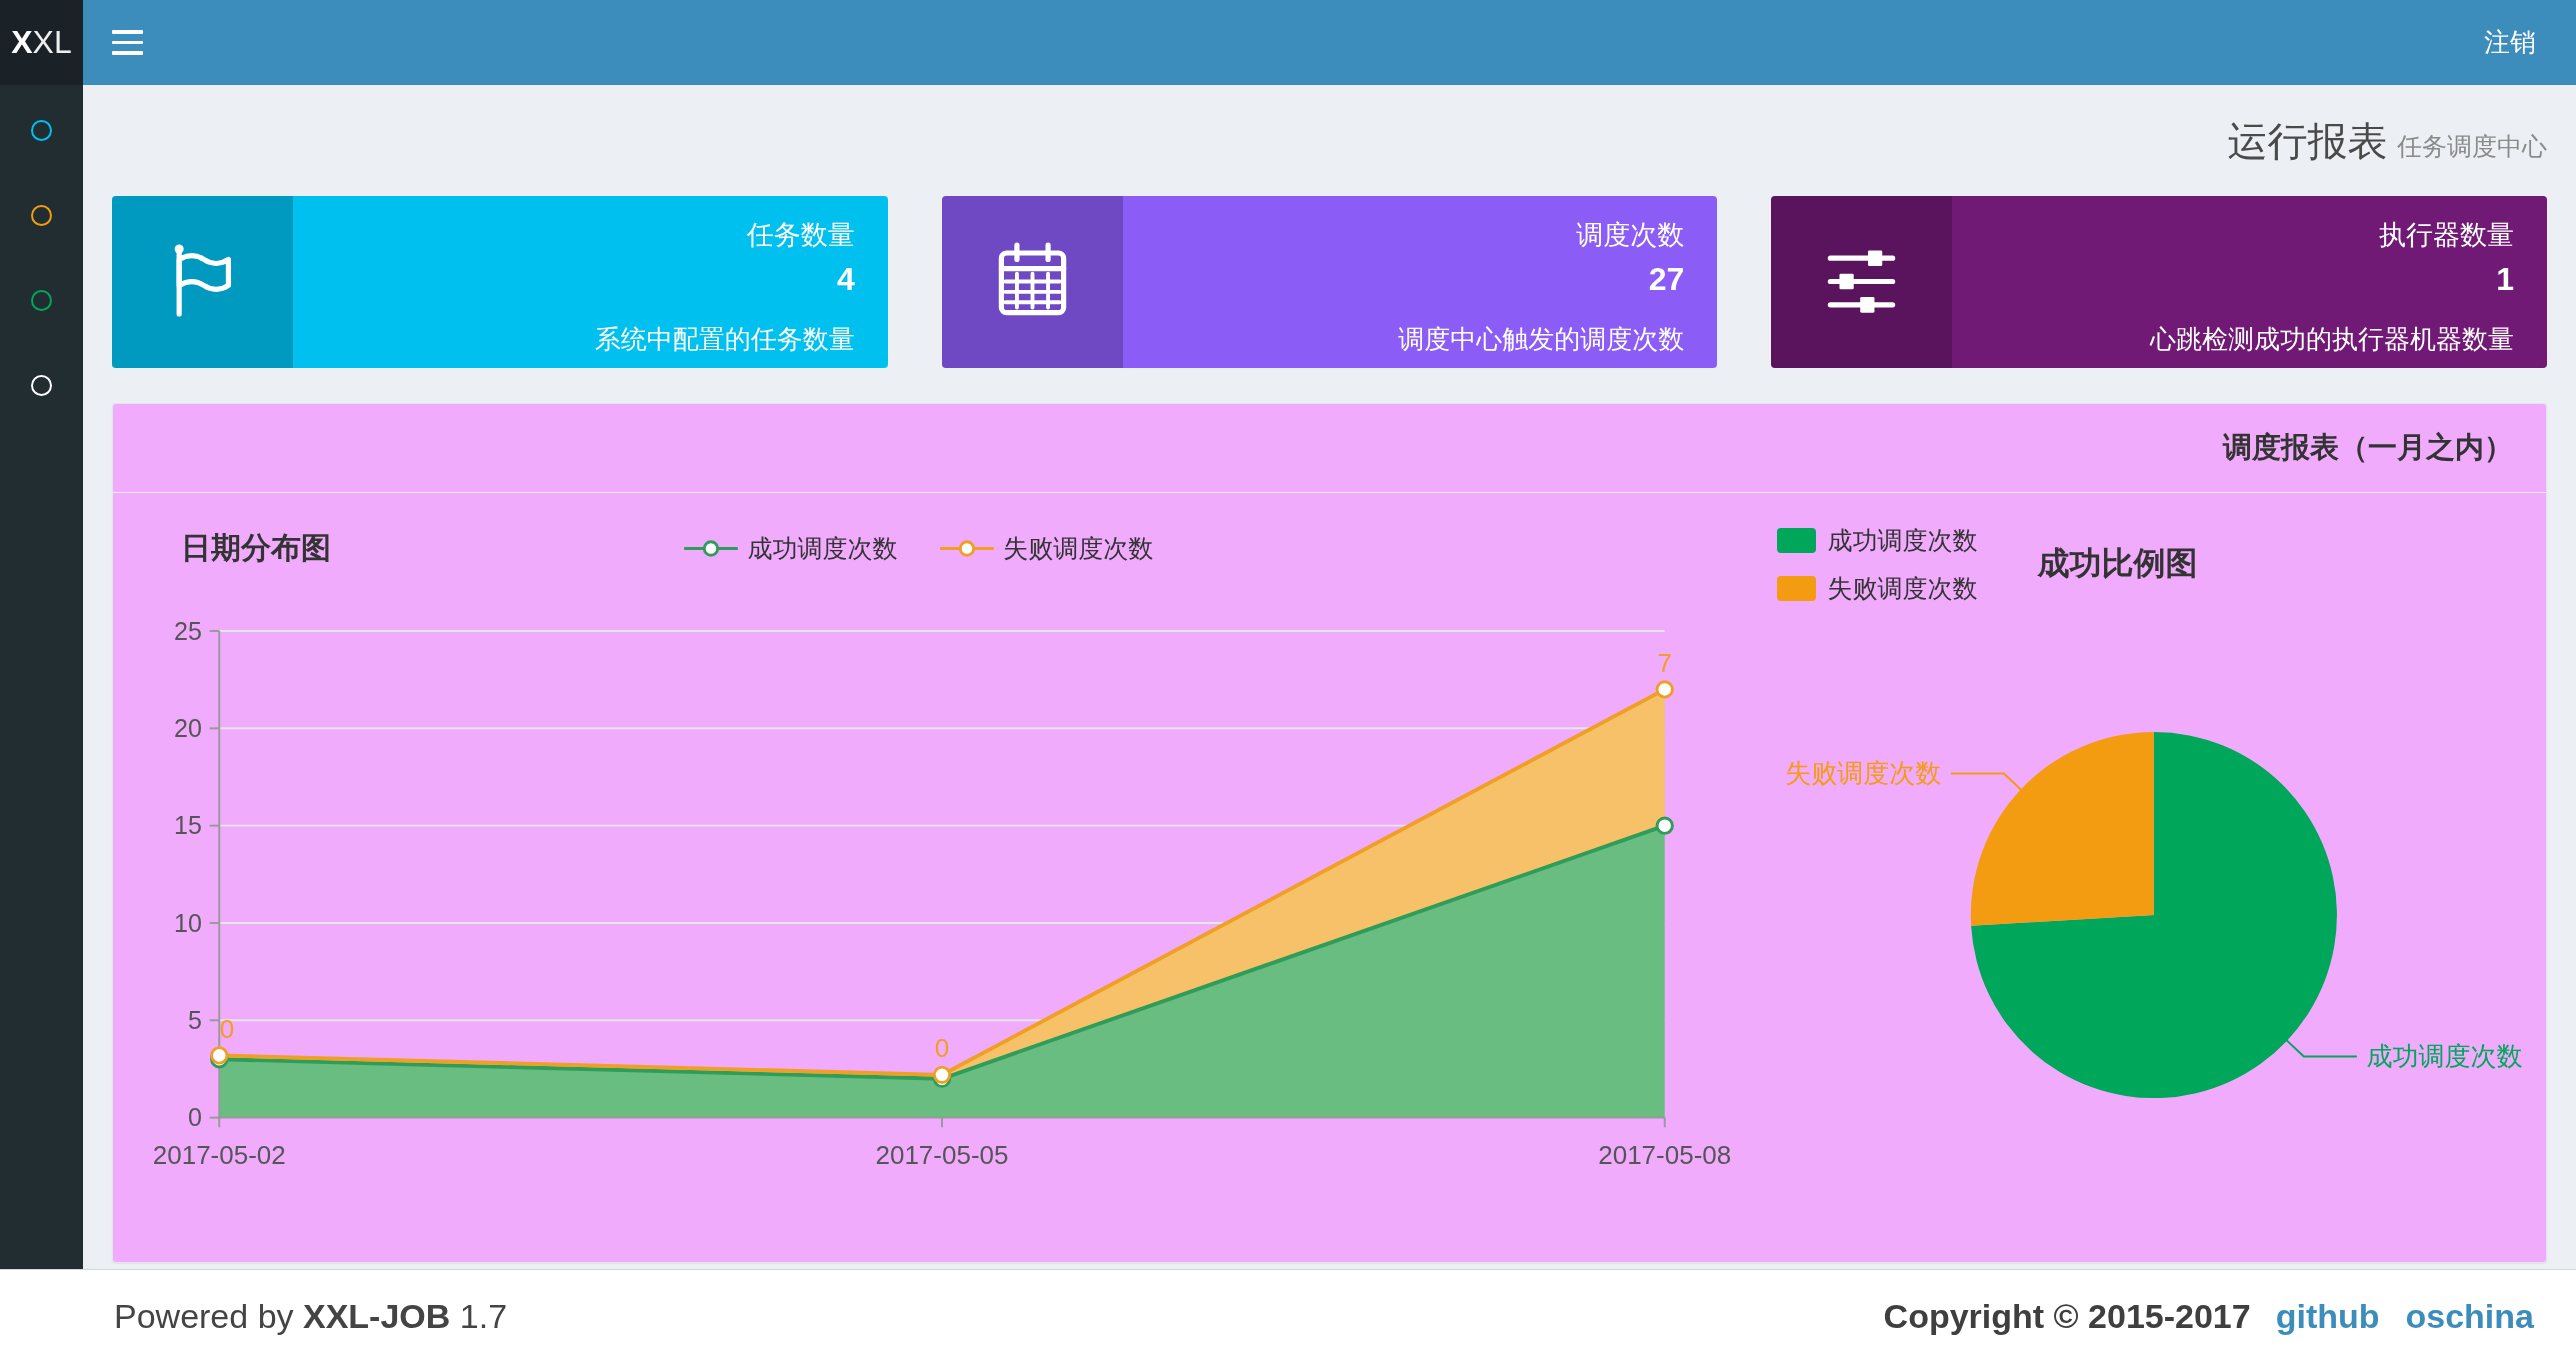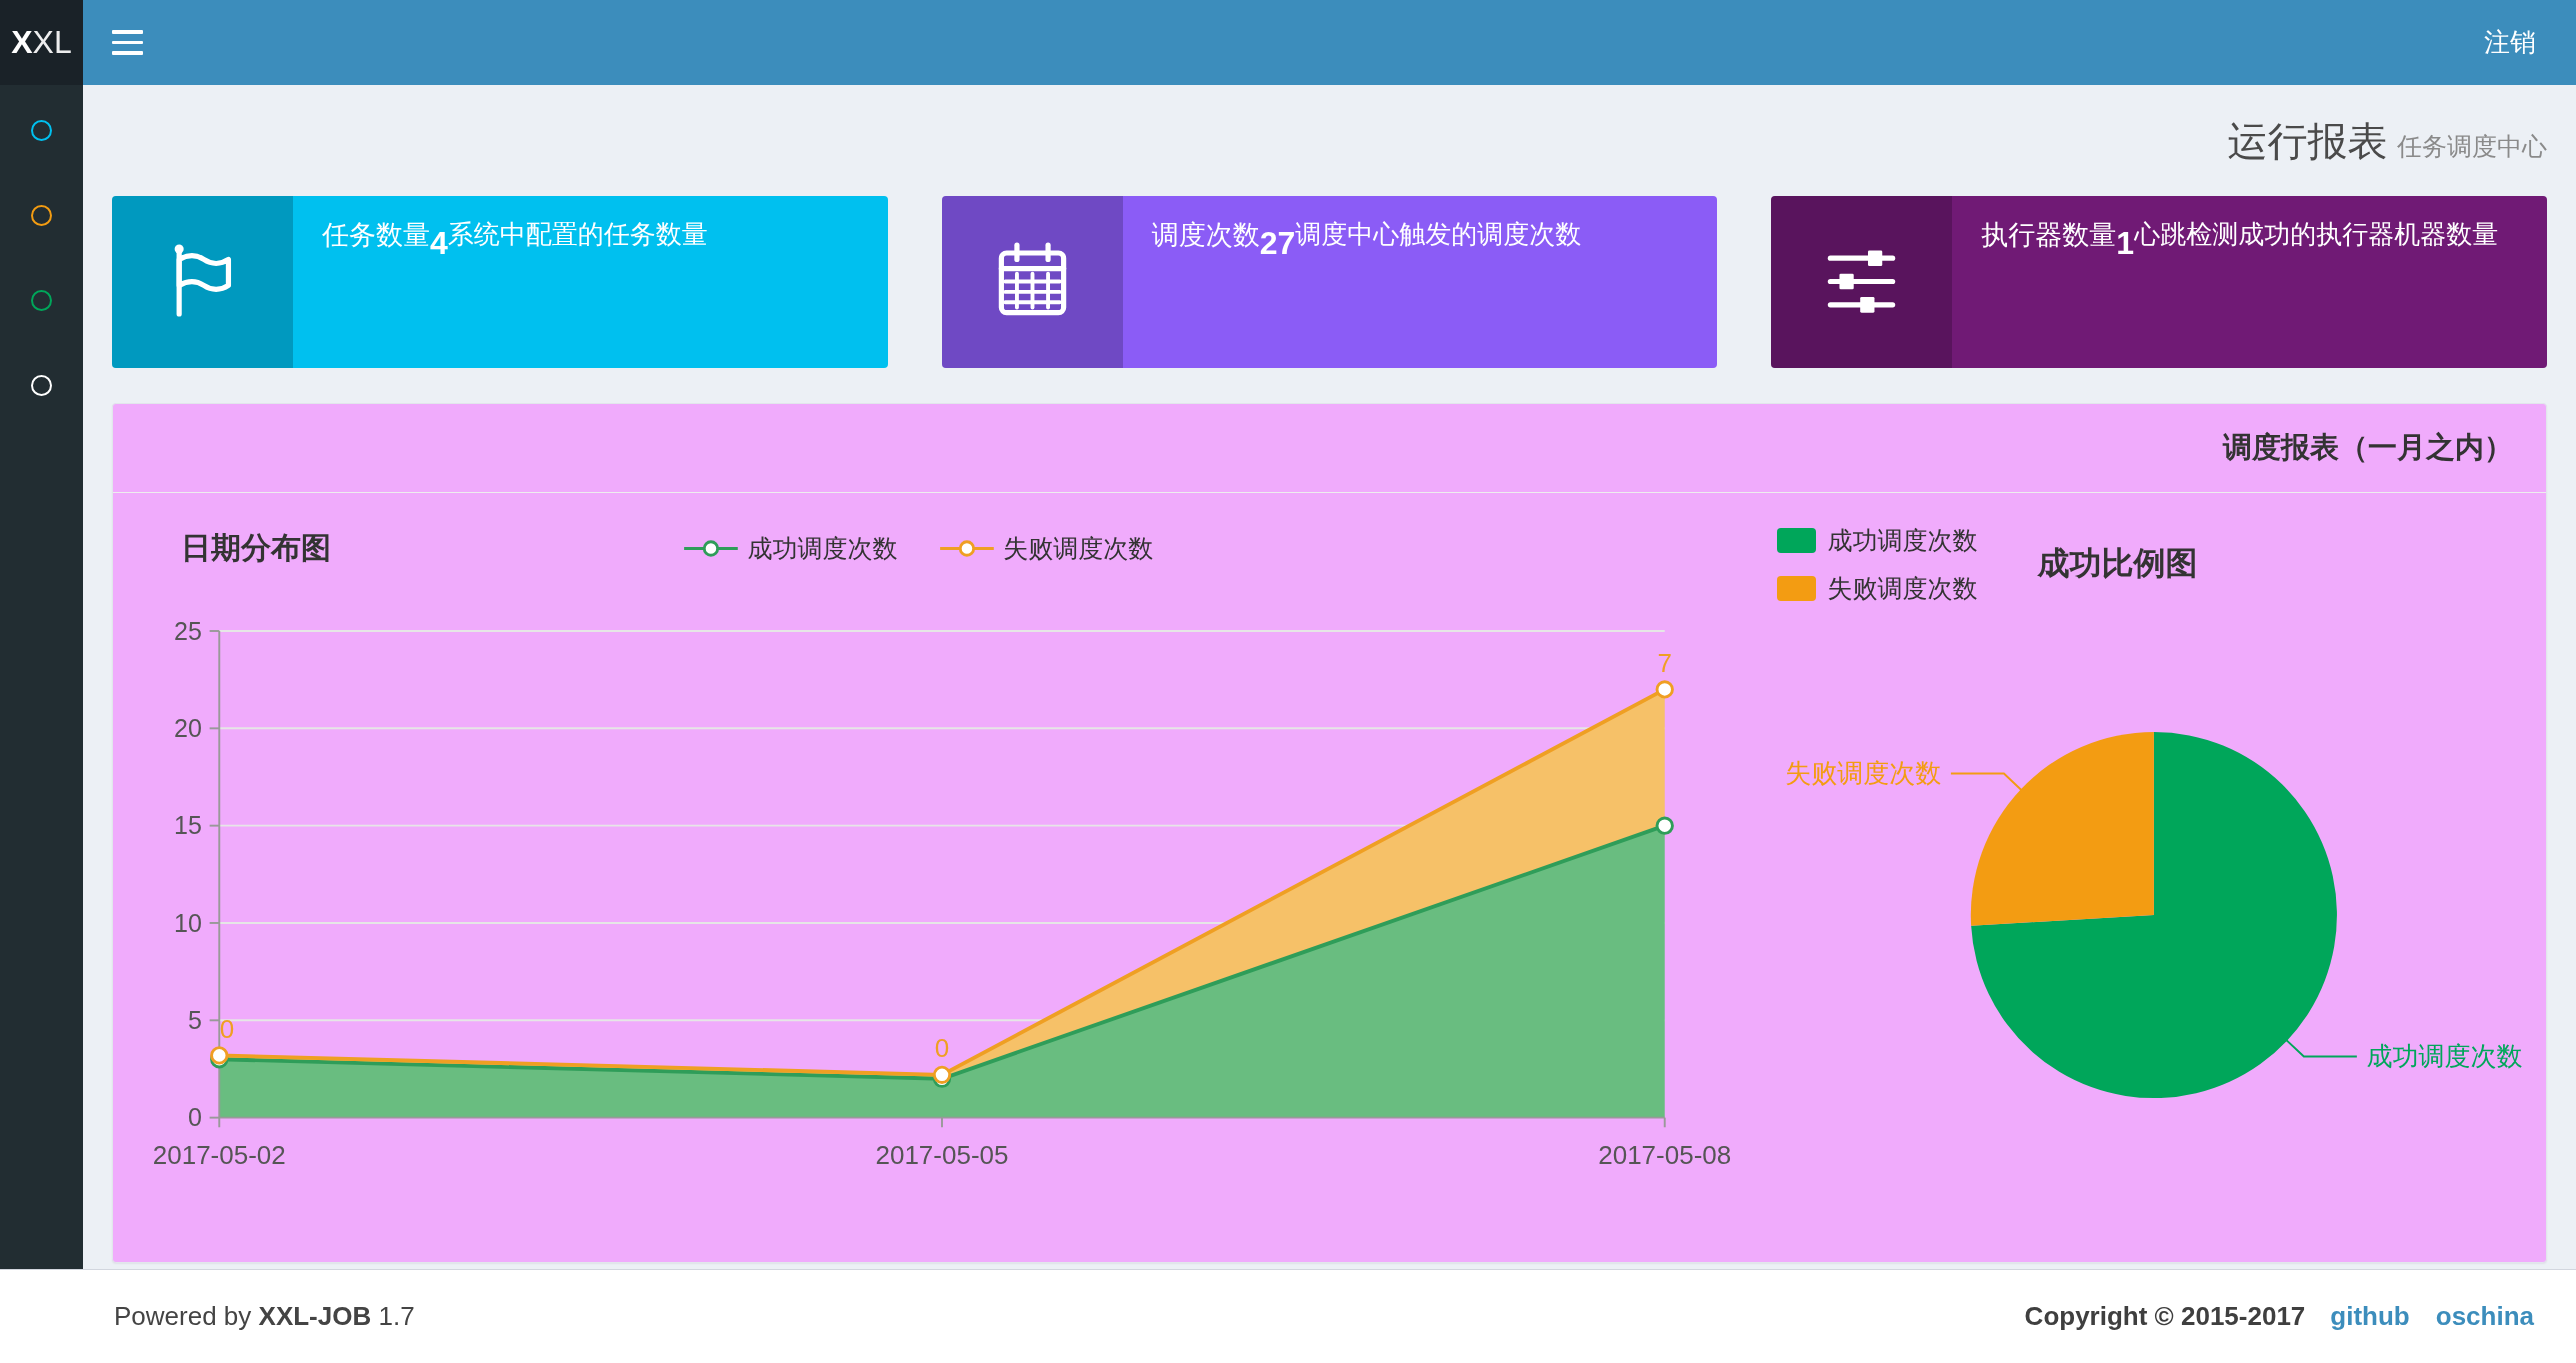--- a/index.html
+++ b/index.html
@@ -27,21 +27,21 @@
   
   .main { margin-left:83px; padding:0 29px;text-align:right; }
   .page-header { padding:29px 0 9.6px 27px; }
   .page-header h1 { font-size:40px; font-weight:500; color:#4a4a4a; }
   .page-header small { font-size:25px; font-weight:400; color:#8a8a8a; margin-left:9.6px; }
 
   
   .info-boxes { display:flex; gap:54px; margin:17.4px 0 0 0; }
   .info-box { flex:1; height:172px; border-radius:3.9px; display:flex; color:#fff; overflow:hidden; }
   .ib-icon { width:181px; background:rgba(0,0,0,.2); display:flex; align-items:center; justify-content:center; }
-  .ib-content { flex:1; padding:21px 33px 17.4px 29px; display:flex; }
+  .ib-content { flex:1; padding:21px 33px 17.4px 29px; display:flex; flex-direction:column; }
   .ib-label { font-size:27px; }
   .ib-value { font-size:32px; font-weight:bold; margin-top:7.7px; }
   .ib-divider { height:1.9px; background:rgba(255,255,255,.9); margin:11.6px 0 12.5px 0; }
   .ib-desc { font-size:26px; }
 
   
   .panel { background:#f0abfc; border-radius:3.9px; margin-top:35px; border:1px solid #e2e6ec;
     box-shadow:0 1px 1.9px rgba(0,0,0,.06); }
   .panel-header { padding:24px 33px; font-size:29px; font-weight:600; color:#333;
     border-bottom:1px solid #eee; }
@@ -60,21 +60,21 @@
   .pl-item { display:flex; align-items:center; gap:11.6px; cursor:pointer; }
   .pl-swatch { width:39px; height:25px; border-radius:3.9px; }
   .pl-text { font-size:25px; color:#333; }
   .pie-title { font-size:32px; font-weight:bold; color:#333; margin-left:60px; margin-top:18px; }
 
   svg text { font-family:"Liberation Sans","DejaVu Sans",sans-serif; }
 
   
   .footer { position:absolute; left:0; right:0; bottom:0; height:94px; background:#fff;
     border-top:1px solid #d2d6de; display:flex; align-items:center; padding:0 42px 0 114px;
-    font-size:26px; color:#444; }
+    font-size:34px; color:#444; }
   .footer .right { margin-left:auto; display:flex; align-items:center; gap:25px; }
   .footer .copyright { font-weight:bold; color:#3f3f3f; }
   .footer a { text-decoration:none; font-weight:600; cursor:pointer; }
   .footer .links { display:flex; gap:26px; }
 </style>
 </head>
 <body>
 
 <header class="navbar" style="background: rgb(60, 141, 188);">
   <a class="logo" style="background: rgb(26, 34, 40);">

